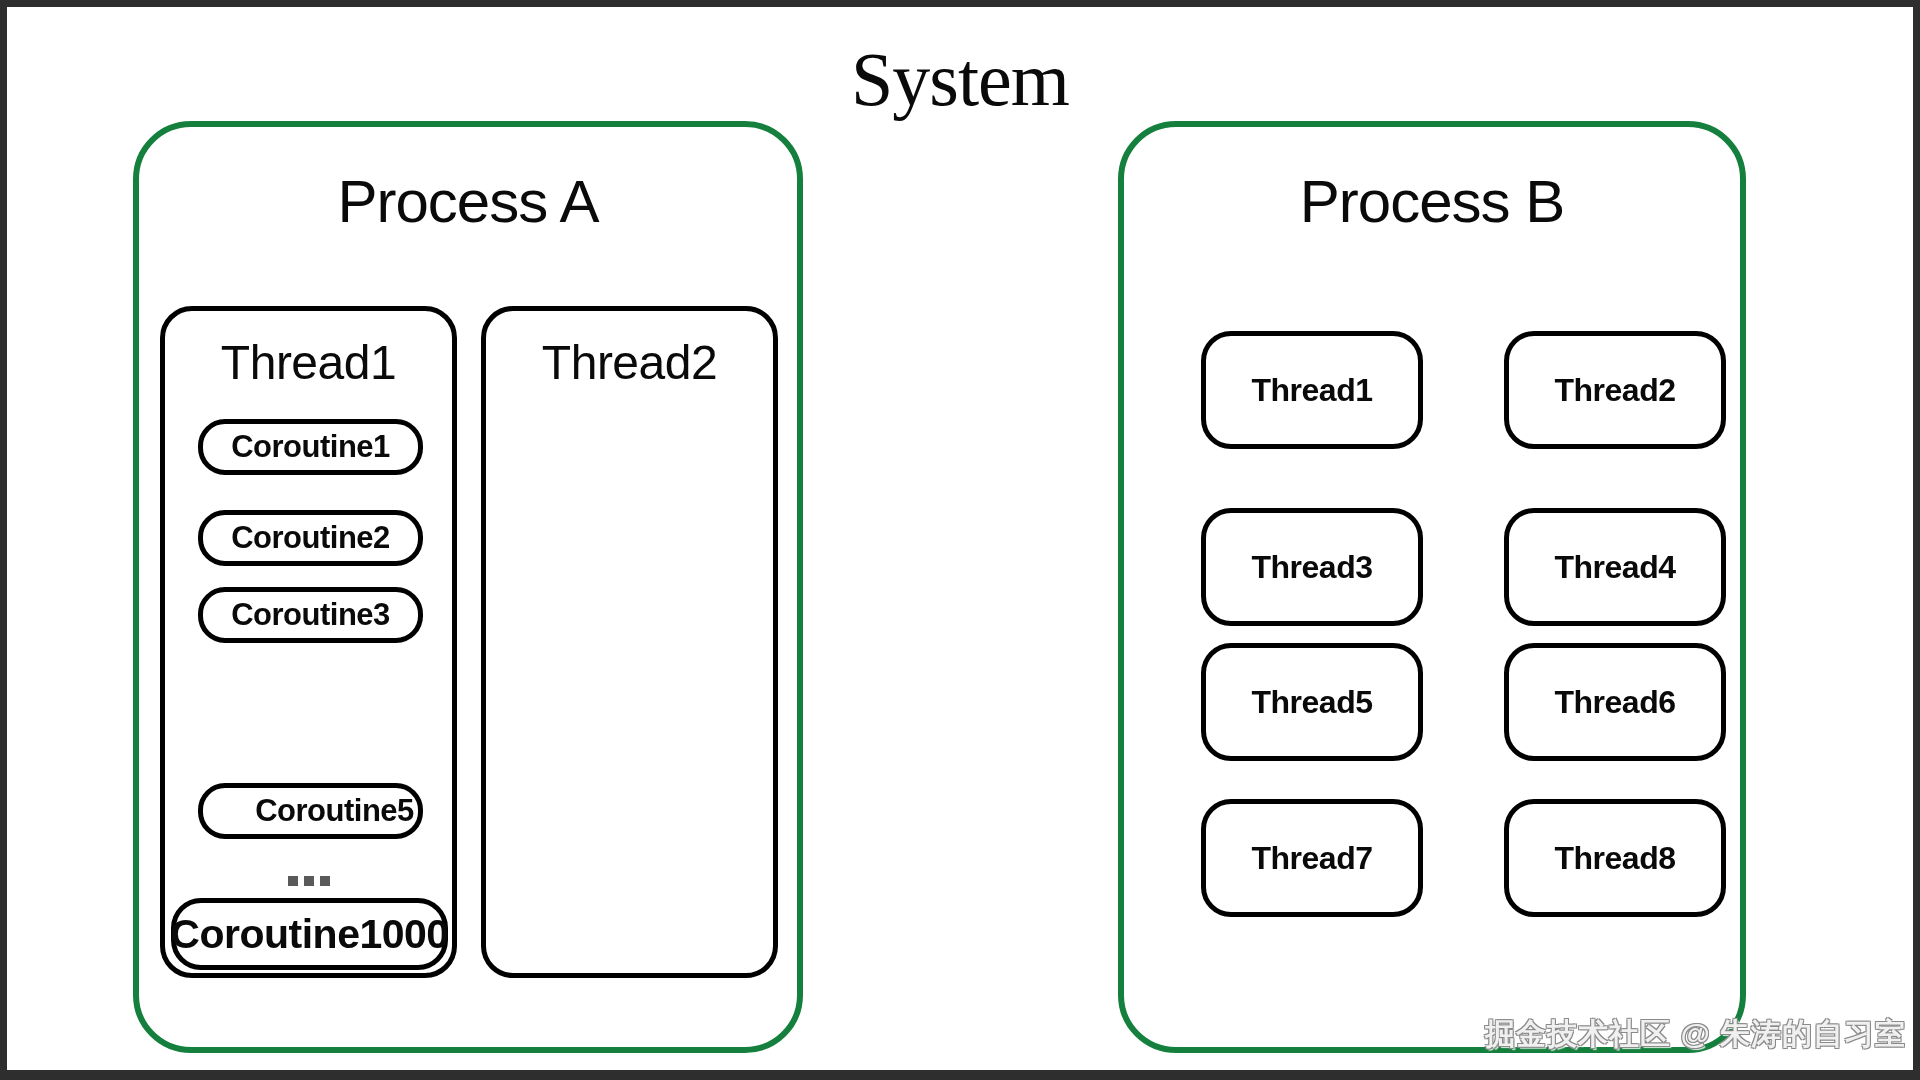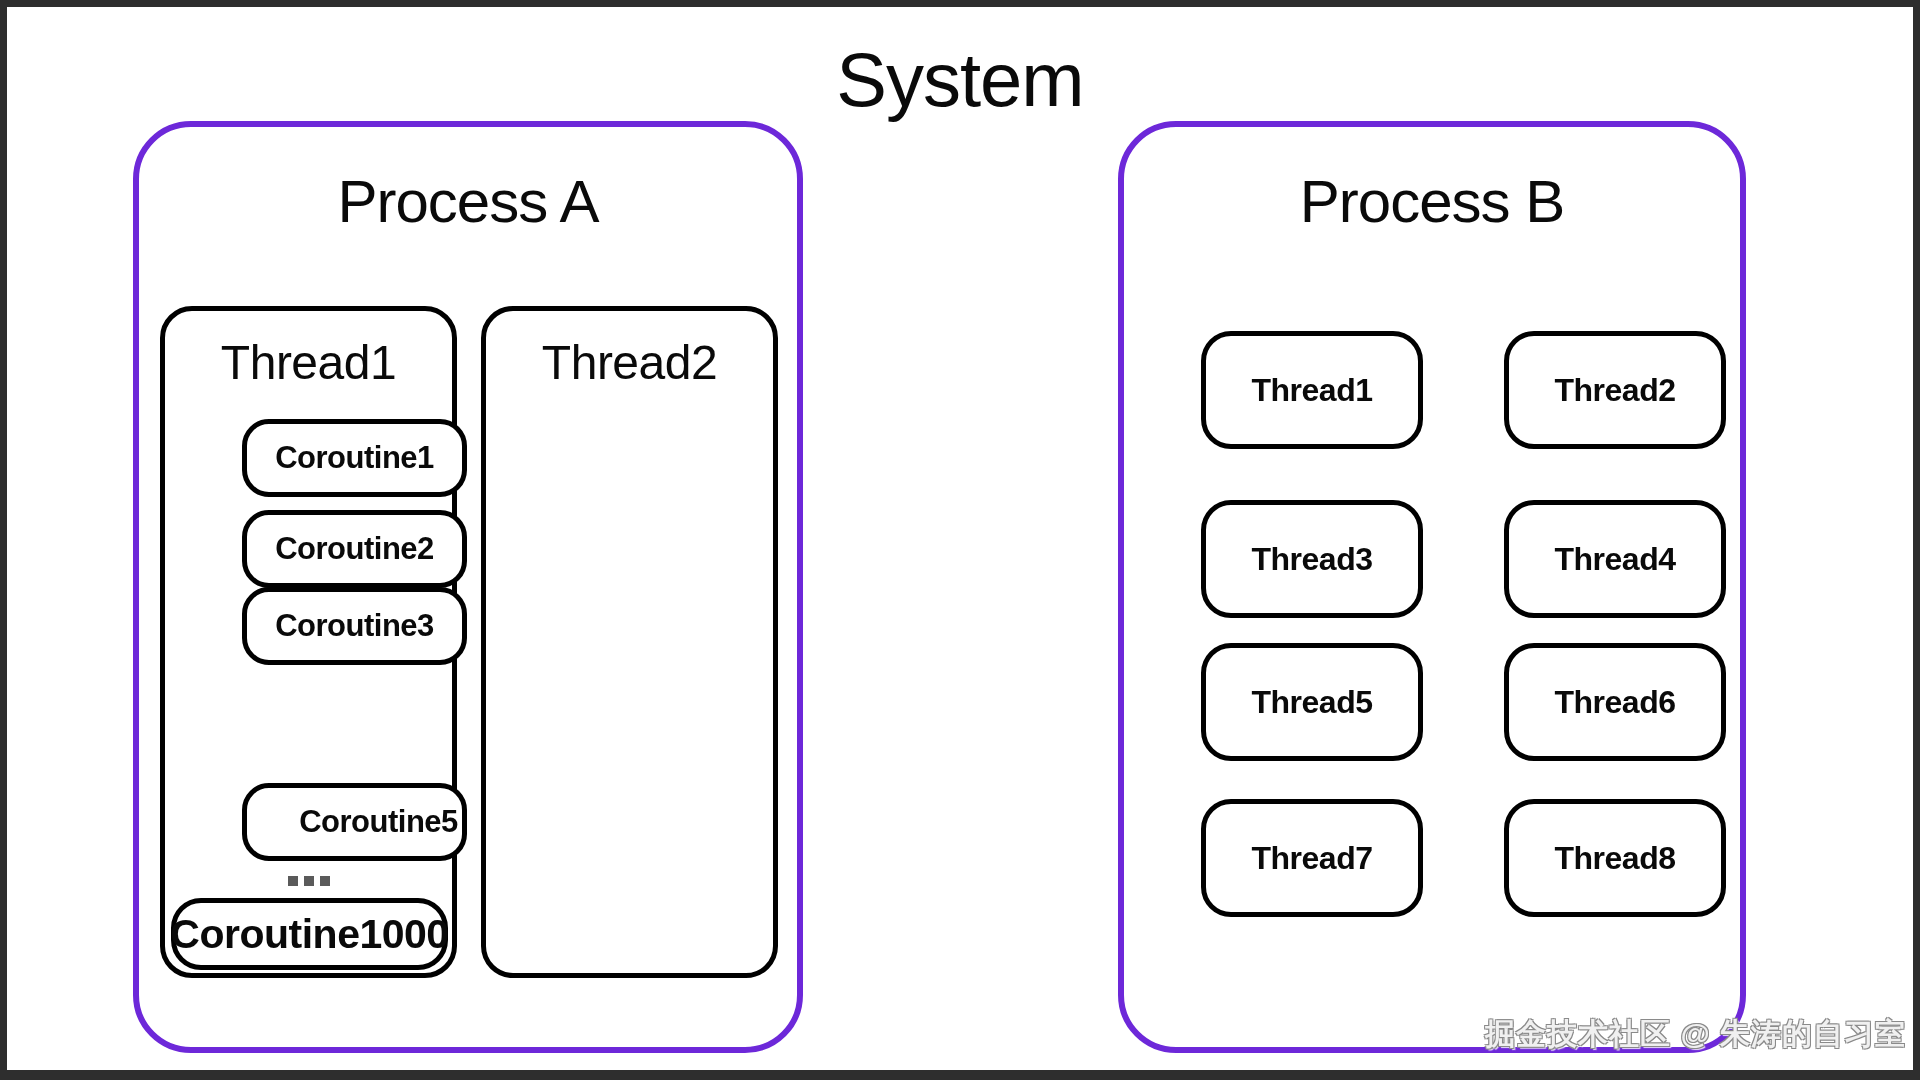--- a/index.html
+++ b/index.html
@@ -5,26 +5,26 @@
   * { margin: 0; padding: 0; box-sizing: border-box; }
   html, body { width: 1920px; height: 1080px; overflow: hidden; }
   body { font-family: "Liberation Sans", "DejaVu Sans", sans-serif; background: #2e2e2e; }
 
   .stage { position: relative; width: 1920px; height: 1080px; background: #2e2e2e; }
   .canvas { position: absolute; left: 7px; top: 7px; width: 1906px; height: 1063px; background: #ffffff; }
 
   .title {
     position: absolute; left: 0; top: 40px; width: 1920px;
     text-align: center; font-size: 76px; font-weight: 400;
-    letter-spacing: -1px; color: #0a0a0a; line-height: 1.05;
+    letter-spacing: -1px; color: #0a0a0a; line-height: 1.05; font-family: Liberation Serif, serif;
   }
 
   .process-box {
     position: absolute; top: 121px; width: 670px; height: 932px;
-    border: 6px solid #6d28d9; border-radius: 58px; background: #fff;
+    border: 6px solid #15803d; border-radius: 58px; background: #fff;
   }
   .process-a { left: 133px; }
   .process-b { left: 1118px; width: 628px; }
 
   .process-label {
     margin-top: 42px; text-align: center;
     font-size: 60px; font-weight: 400; letter-spacing: -1px; color: #0a0a0a;
     line-height: 1.1;
   }
 
@@ -35,24 +35,24 @@
   .thread-col-1 { left: 21px; }
   .thread-col-2 { left: 342px; }
 
   .thread-col-label {
     margin-top: 26px; text-align: center;
     font-size: 48px; font-weight: 400; letter-spacing: -0.5px; color: #0a0a0a;
     line-height: 1.1;
   }
 
   .coroutine-pill {
-    position: absolute; left: 33px; width: 225px; height: 78px;
+    position: absolute; left: 33px; width: 225px; height: 56px;
     border: 5px solid #000; border-radius: 27px; background: #fff;
     display: flex; align-items: center; justify-content: center;
-    font-size: 31px; font-weight: 700; letter-spacing: -0.5px; color: #0a0a0a; margin-left: 44px;
+    font-size: 31px; font-weight: 700; letter-spacing: -0.5px; color: #0a0a0a;
   }
   .pill-0 { top: 108px; }
   .pill-1 { top: 199px; }
   .pill-2 { top: 276px; }
   .pill-3 { top: 381px; }
   .pill-4 { top: 472px; padding-left: 48px; }
 
   .ellipsis {
     position: absolute; left: 0; top: 563px; width: 287px; height: 14px;
     display: flex; align-items: center; justify-content: center; gap: 6px;
@@ -68,21 +68,21 @@
 
   .thread-cell {
     position: absolute; width: 222px; height: 118px;
     border: 5px solid #000; border-radius: 30px; background: #fff;
     display: flex; align-items: center; justify-content: center;
     font-size: 32px; font-weight: 700; letter-spacing: -0.5px; color: #0a0a0a;
   }
   .cell-c0 { left: 77px; }
   .cell-c1 { left: 380px; }
   .cell-r0 { top: 204px; }
-  .cell-r1 { top: 373px; text-align: center; }
+  .cell-r1 { top: 381px; text-align: center; }
   .cell-r2 { top: 516px; }
   .cell-r3 { top: 672px; }
 
   .watermark {
     position: absolute; top: 1014px; right: 14px; z-index: 10;
     font-size: 30px; font-weight: 700; letter-spacing: 1px;
     color: #f0f0f0;
     text-shadow: -1px -1px 0 #8a8a8a, 1px -1px 0 #8a8a8a,
                  -1px 1px 0 #8a8a8a, 1px 1px 0 #8a8a8a,
                  2px 2px 1px rgba(255,255,255,0.85);

